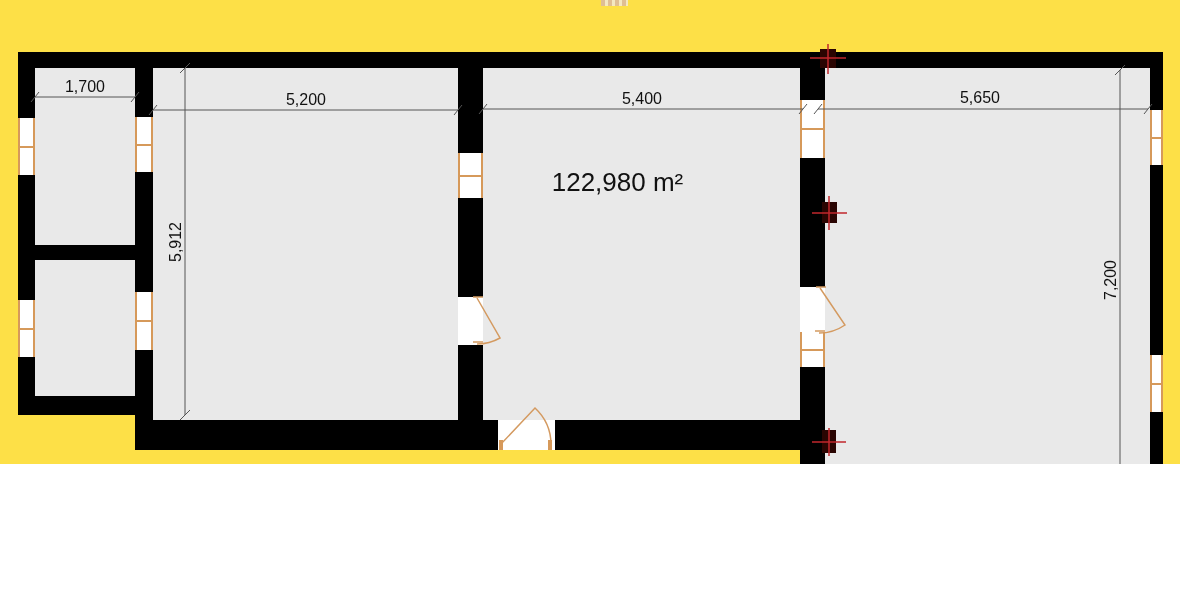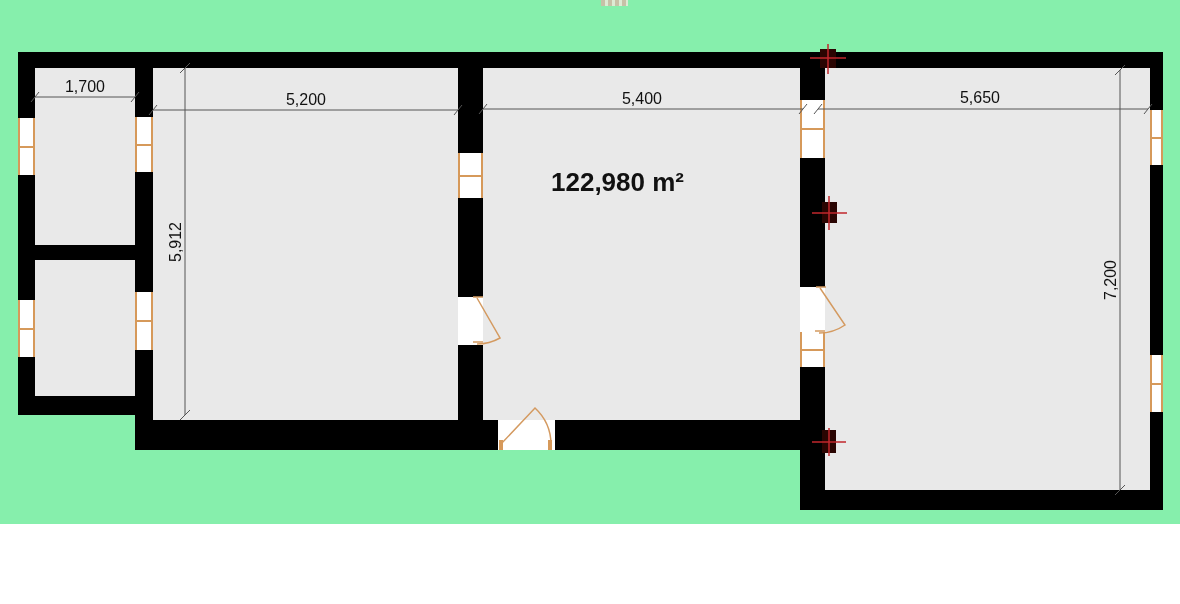--- a/index.html
+++ b/index.html
@@ -1,32 +1,32 @@
 <!DOCTYPE html>
 <html><head>
 <meta charset="utf-8">
 <style>
   html,body{margin:0;padding:0;background:#fff;}
   #canvas{
-    position:relative;width:1180px;height:524px;background:#86efac;
+    position:relative;width:1180px;height:464px;background:#fde047;
     font-family:"Liberation Sans", sans-serif;overflow:hidden;
   }
   .abs{position:absolute;}
   .room{position:absolute;background:#e9e9e9;}
   .wall{position:absolute;background:#000000;}
   .win{
     position:absolute;background:#ffffff;box-sizing:border-box;
     border-left:2px solid #d6995a;border-right:2px solid #d6995a;
     display:flex;align-items:center;
   }
   .win .tick{width:100%;height:2px;background:#d6995a;}
   .gap{position:absolute;background:#ffffff;}
   .area-label{
     position:absolute;left:535px;top:167px;width:165px;height:32px;
-    font-size:26px;color:#111;text-align:center;white-space:nowrap;font-weight:bold;
+    font-size:26px;color:#111;text-align:center;white-space:nowrap;
   }
   svg text{
     font-family:"Liberation Sans", sans-serif;
     font-size:16px;fill:#111;
   }
   #top-artifact{
     position:absolute;left:601px;top:0;width:27px;height:6px;
     background:#f3ebdf;
     background-image:repeating-linear-gradient(90deg,#d8b6a6 0 4px,#f3ebdf 4px 7px);
     opacity:.8;

